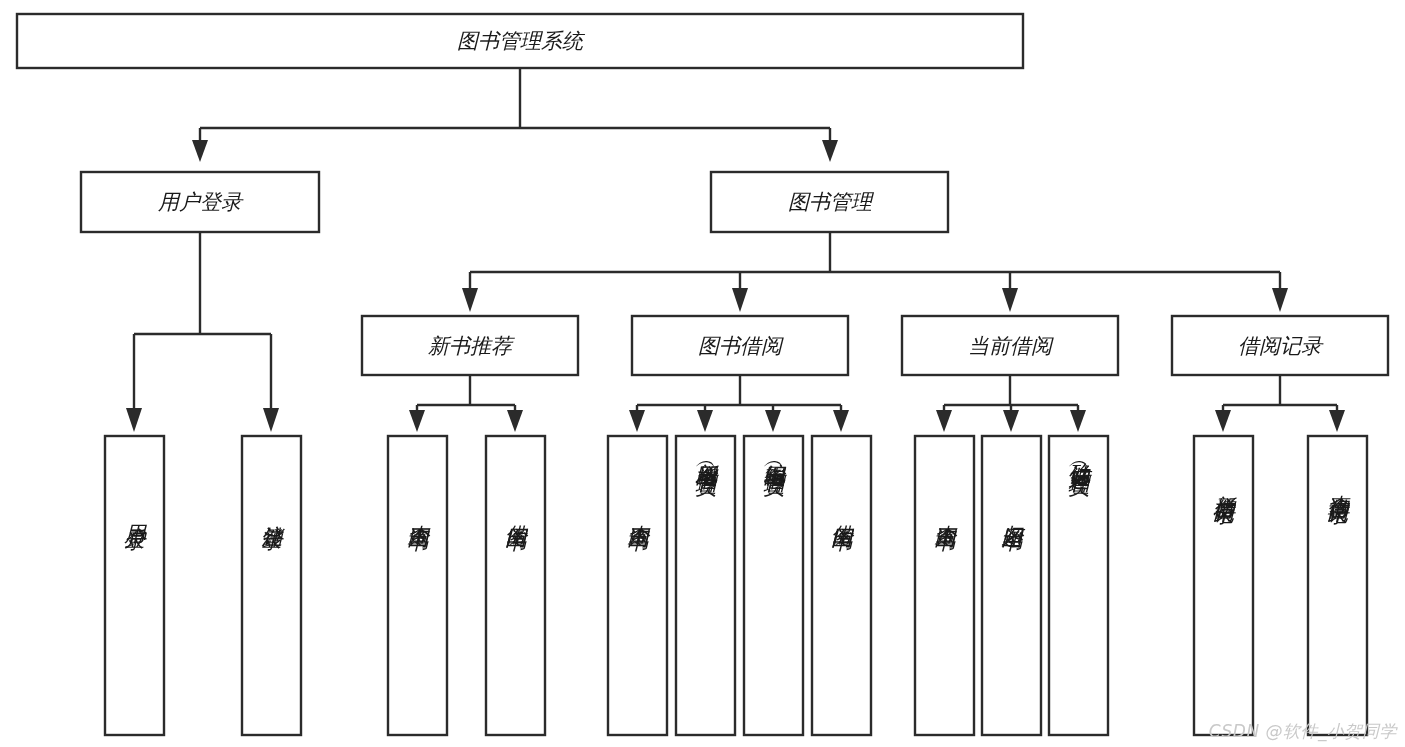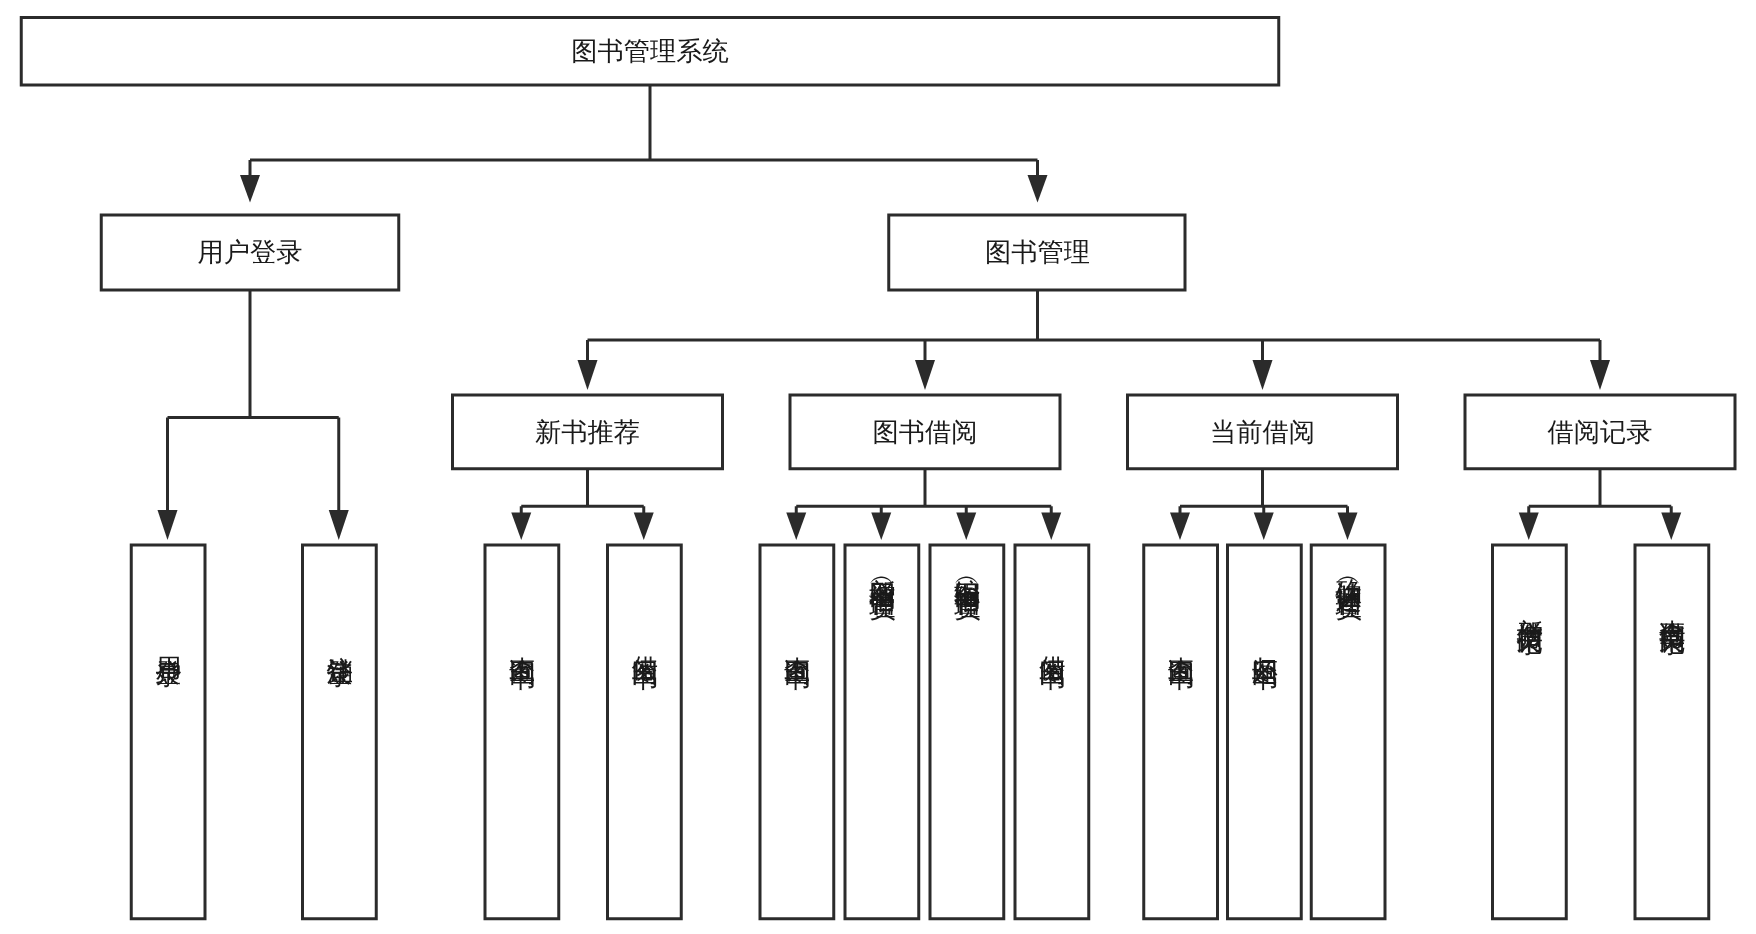--- a/index.html
+++ b/index.html
@@ -11,20 +11,21 @@
     width: 1405px;
     height: 747px;
     font-family: "DejaVu Sans", "Liberation Sans", sans-serif;
     overflow: hidden;
   }
   #diagram-root {
     position: relative;
     width: 1405px;
     height: 747px;
     background: #ffffff;
+    font-style: italic;
   }
   svg.diagram-svg {
     position: absolute;
     top: 0;
     left: 0;
     width: 1405px;
     height: 747px;
     display: block;
   }
   .node-box {
@@ -238,14 +239,15 @@
   <div class="vlabel-wrap" style="left:1049px; top:436px; width:59px; height:299px;">
     <span class="vlabel" style="margin-top:10px;">确认归还（管理员）</span>
   </div>
   <div class="vlabel-wrap" style="left:1194px; top:436px; width:59px; height:299px;">
     <span class="vlabel" style="margin-top:42px;">新增借阅记录</span>
   </div>
   <div class="vlabel-wrap" style="left:1308px; top:436px; width:59px; height:299px;">
     <span class="vlabel" style="margin-top:42px;">查询借阅记录</span>
   </div>
 
+  <div class="watermark">CSDN @软件_小贺同学</div>
 
 </div>
 
 </body></html>

